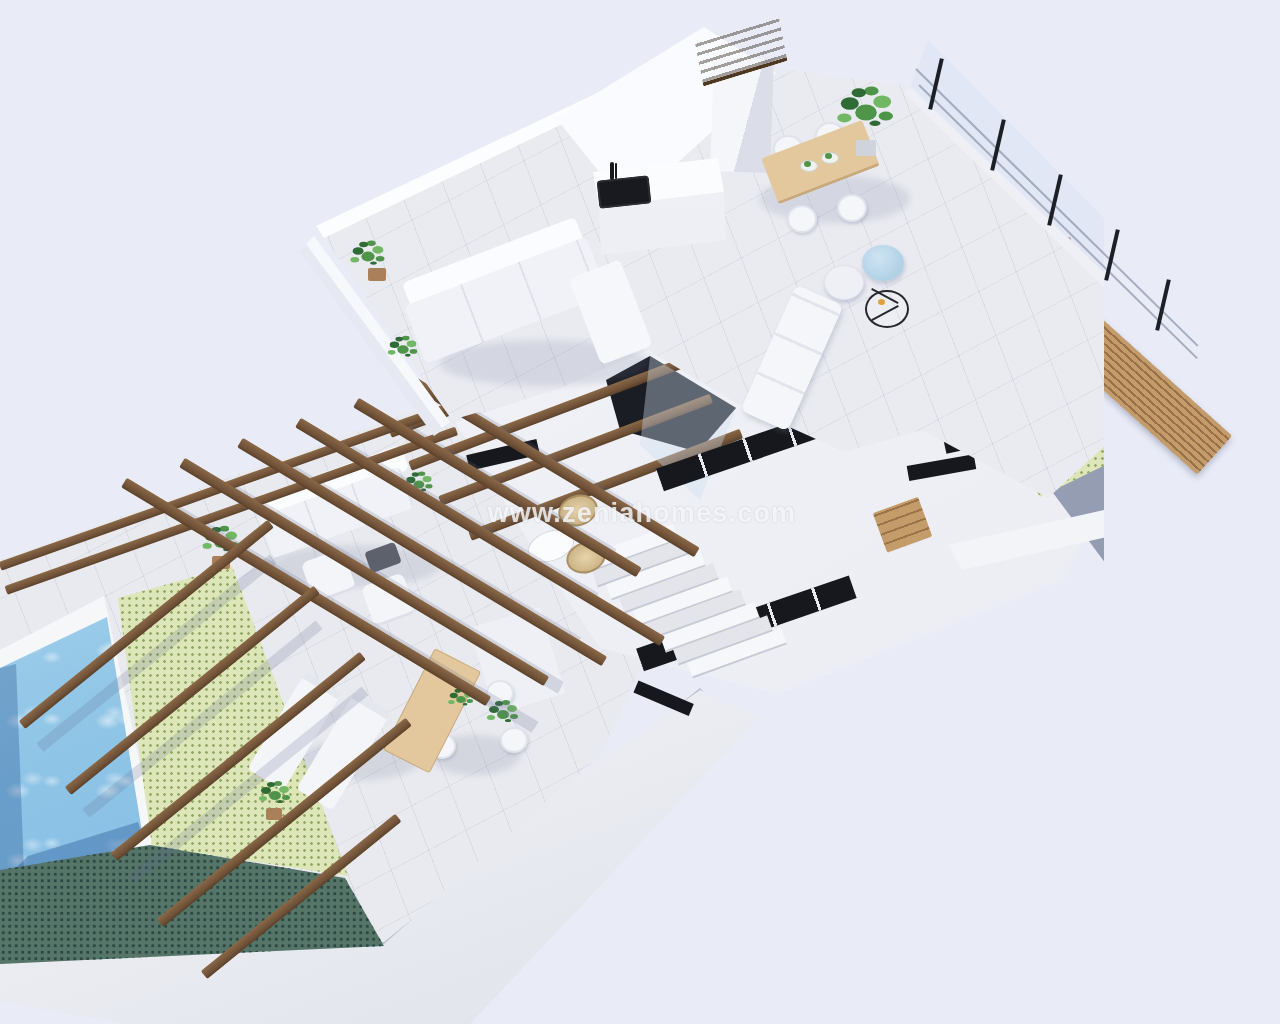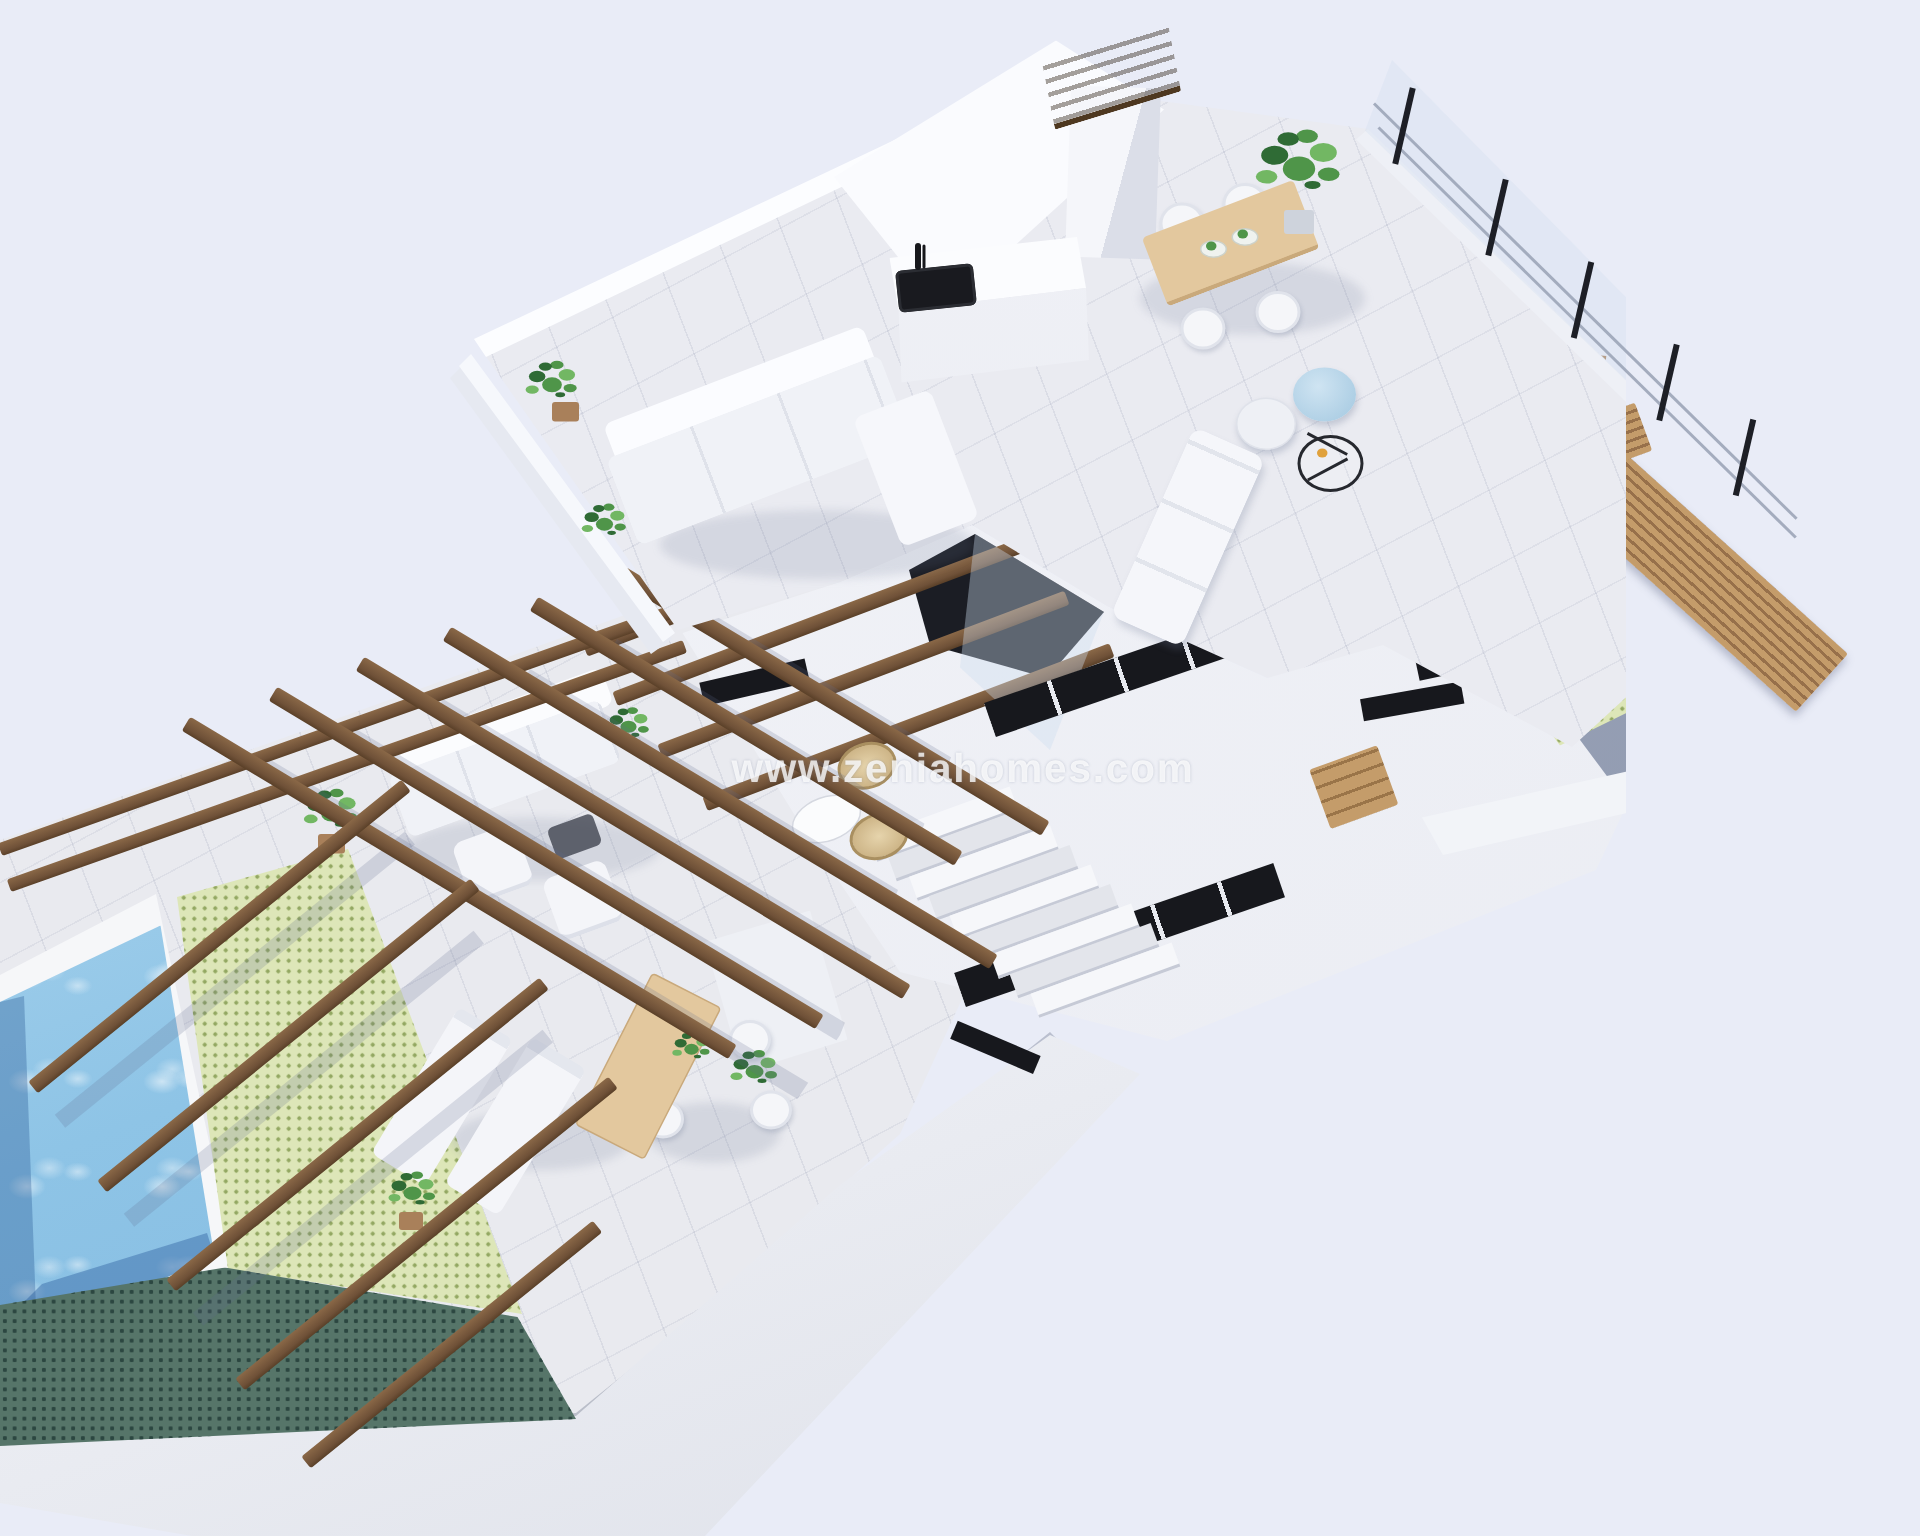--- a/index.html
+++ b/index.html
@@ -8,21 +8,21 @@
     --wood_table:#e3c89e; --wood_table_edge:#c9a97b;
     --pool:#8ec4e6; --pool_light:#cfe9f8; --pool_deep:#4d86c0;
     --green_tile:#dde6b8; --green_dot:#93a862; --teal_tile:#567569; --teal_dot:#2c4741;
     --concrete:#bfc2c9; --concrete_dark:#a7aab2; --dark:#17181d; --glass:#cfdded;
     --plant:#4f9549; --plant_dark:#2f6b35; --plant_light:#72b763; --pot:#a9805a;
     --pouf_blue:#b7d6e8; --metal:#23252b; --shadow:#6b7694; --slate:#9aa3b8;
     --wm:rgba(255,255,255,0.78);
   }
   html,body{margin:0;padding:0;}
   body{width:1280px;height:1024px;overflow:hidden;background:var(--bg);font-family:"Liberation Sans",sans-serif;}
-  .scene{position:relative;width:1084px;height:1024px;background:var(--bg);}
+  .scene{position:relative;width:1084px;height:1024px;background:var(--bg);padding-left:20px;}
   .a{position:absolute;}
   .cp{position:absolute;inset:0;}
   .r{position:absolute;transform-origin:0 50%;}
   .beam{background:linear-gradient(180deg,#8a6847,#6f5138 70%,#5a4028);border-radius:2px;}
   .bshadow{background:rgba(96,106,142,0.20);}
   .step{position:absolute;width:100px;height:15px;transform:rotate(-20deg);transform-origin:0 50%;border-bottom:2px solid #c6cad6;}
   .plant{position:absolute;width:12px;height:9px;border-radius:50%;background:var(--plant);
     box-shadow:-9px -5px 0 -1px var(--plant_dark),9px -6px 0 -1px var(--plant_light),
     -4px -11px 0 -2px var(--plant_dark),11px 2px 0 -2px var(--plant),
     -12px 3px 0 -2px var(--plant_light),3px -12px 0 -2px var(--plant),5px 6px 0 -3px var(--plant_dark);}

